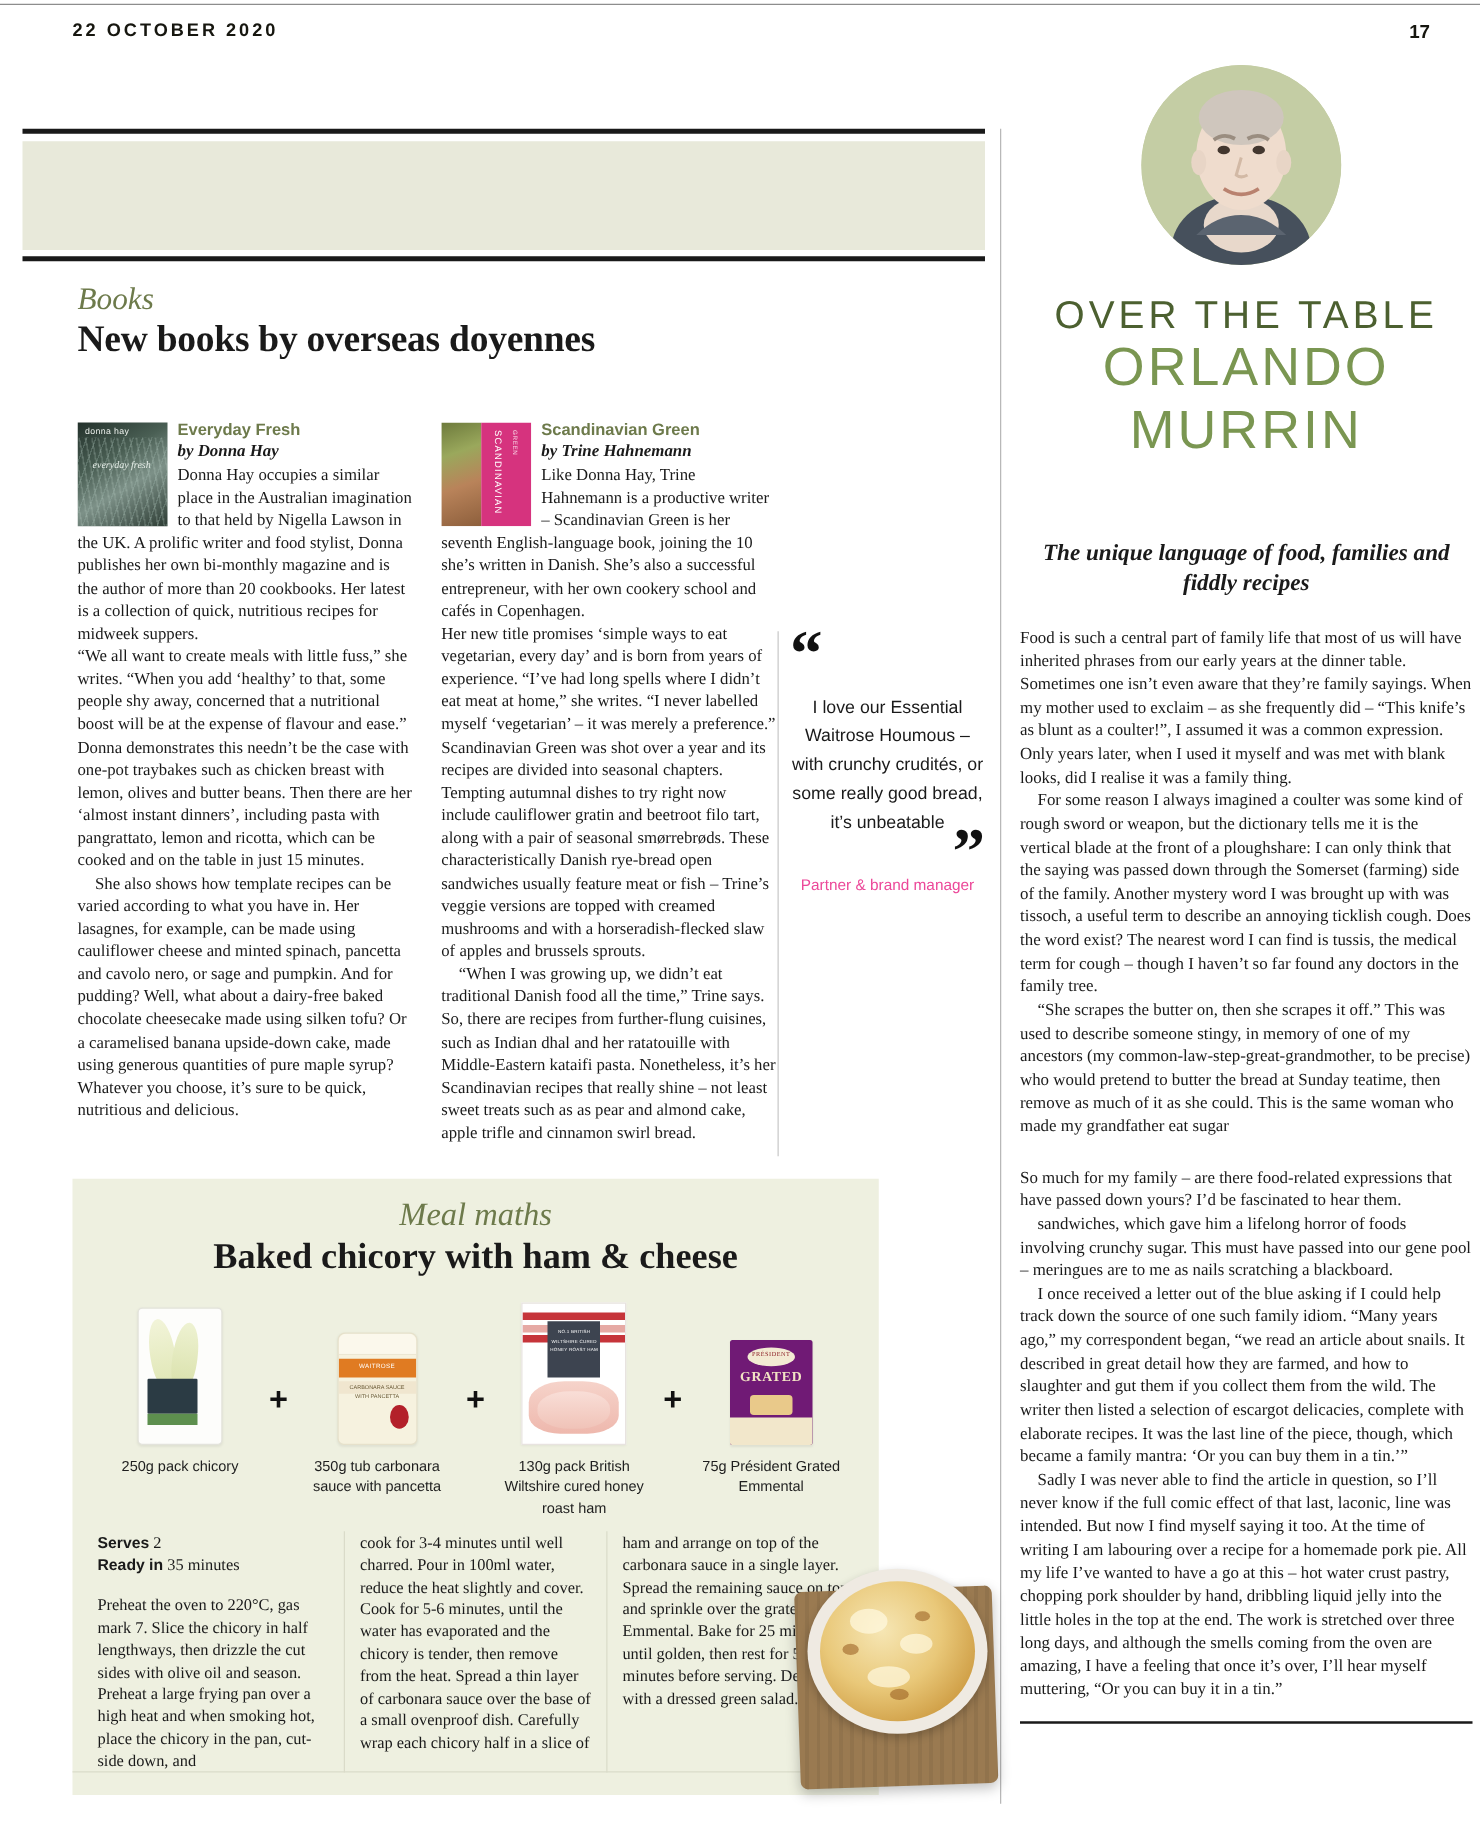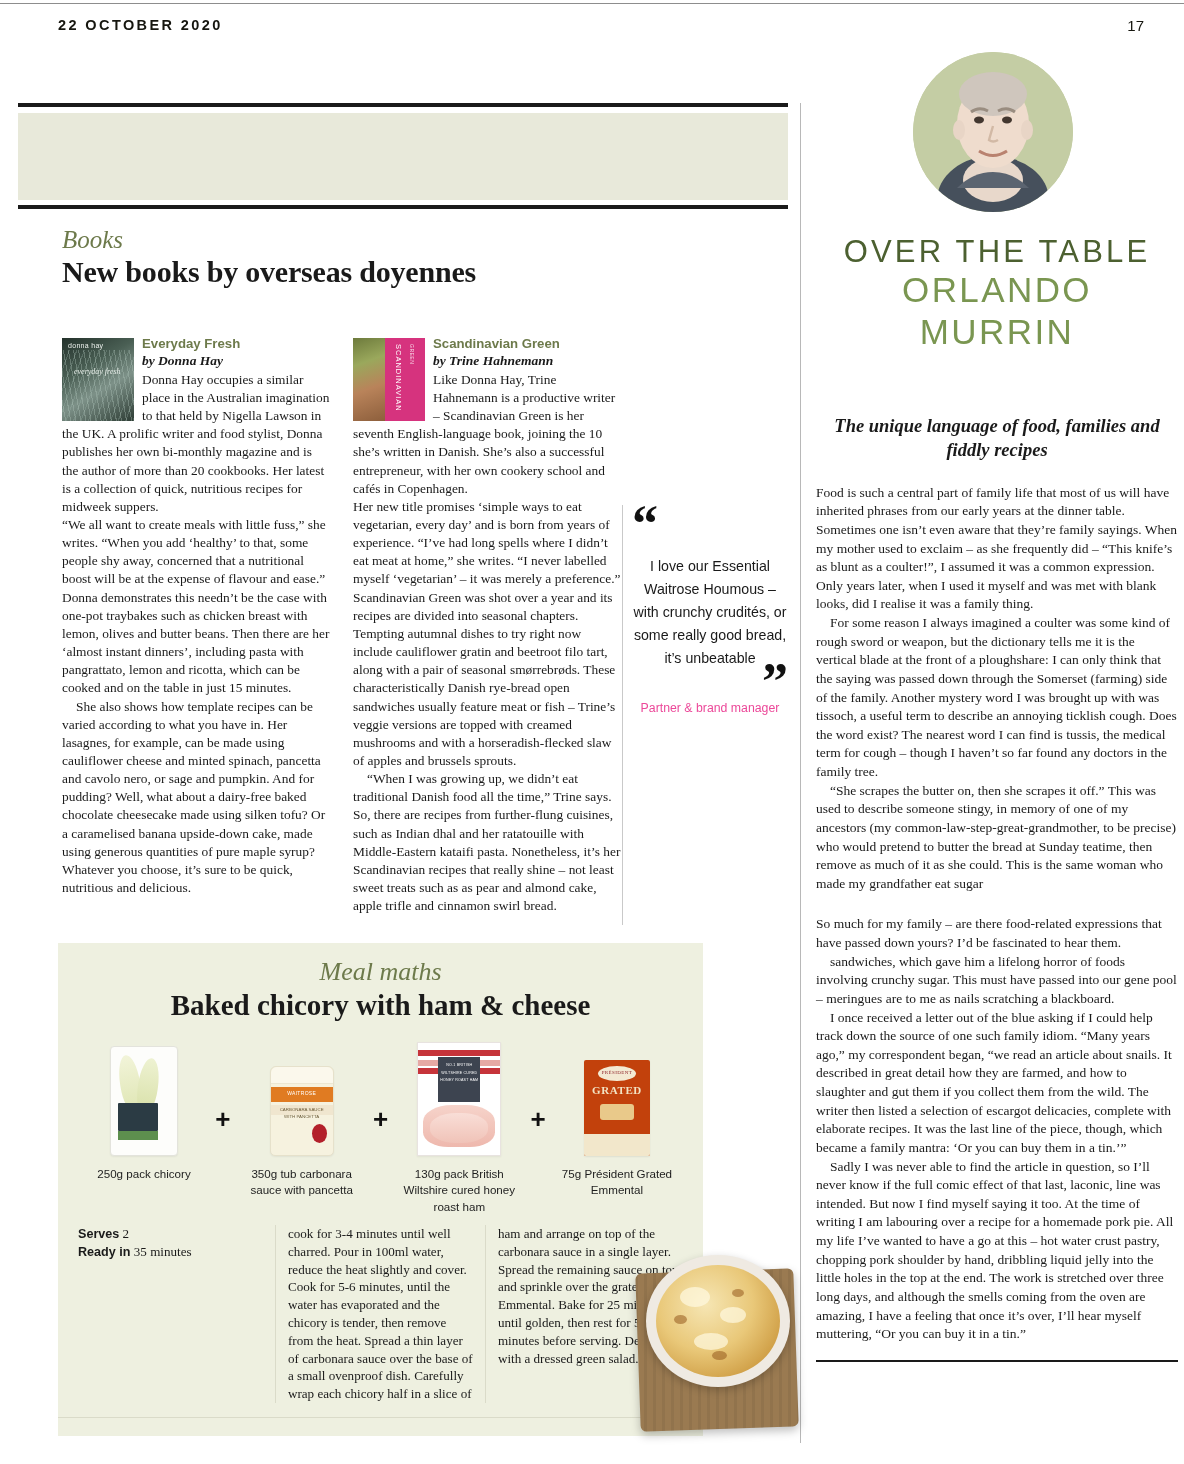--- a/index.html
+++ b/index.html
@@ -28,21 +28,21 @@
   .masthead-date {
     font-family: "Liberation Sans", sans-serif;
     font-size: 14.5px;
     letter-spacing: 2.4px;
     font-weight: 600;
     color: #16160f;
   }
   .masthead-page {
     font-family: "Liberation Sans", sans-serif;
     font-size: 15px;
-    font-weight: 400;
+    font-weight: 700;
     color: #16160f;
   }
   .rule-top {
     position: absolute;
     left: 0; right: 0; top: 3px;
     height: 1px;
     background: #8d8d8d;
   }
 
   
@@ -333,21 +333,21 @@
     border:1px solid #e8e3e0;box-shadow:0 1px 2px rgba(0,0,0,.06);
   }
   .hampack .stripe{position:absolute;left:0;right:0;height:6px;background:#c6343a;}
   .hampack .s1{top:7px;} .hampack .s2{top:17px;background:#e6a9a4;} .hampack .s3{top:25px;background:#c6343a;}
   .hampack .card{position:absolute;left:20px;top:14px;width:42px;height:45px;background:#3d4450;}
   .hampack .card em{position:absolute;left:0;right:0;top:5px;text-align:center;font-style:normal;font-family:"Liberation Sans",sans-serif;font-size:3.6px;color:#fff;line-height:2.1;letter-spacing:.2px;}
   .hampack .meat{position:absolute;left:5px;right:5px;top:62px;height:42px;border-radius:40% 40% 35% 35%;background:linear-gradient(180deg,#f6d3ca,#eeb8ad);}
   .hampack .meat2{position:absolute;left:12px;right:12px;top:70px;height:30px;border-radius:45%;background:linear-gradient(180deg,#f9ded7,#f0c3b8);}
 
   .cheesepack{
-    width:66px;height:96px;background:#c2410c;position:relative;overflow:hidden;border-radius:2px;
+    width:66px;height:84px;background:#701a75;position:relative;overflow:hidden;border-radius:2px;
     box-shadow:0 1px 2px rgba(0,0,0,.07);
   }
   .cheesepack .oval{position:absolute;left:14px;top:6px;width:38px;height:15px;border-radius:50%;background:#f3ead3;}
   .cheesepack .oval span{position:absolute;left:0;right:0;top:4px;text-align:center;font-family:"Liberation Serif",serif;font-size:5px;color:#8c2027;letter-spacing:.4px;}
   .cheesepack .grated{position:absolute;left:0;right:0;top:24px;text-align:center;font-family:"Liberation Serif",serif;font-weight:700;font-size:11px;color:#f2e3c4;letter-spacing:.6px;}
   .cheesepack .sub{position:absolute;left:0;right:0;top:37px;text-align:center;font-family:"Liberation Sans",sans-serif;font-size:3.6px;color:#f0d8b8;letter-spacing:.4px;}
   .cheesepack .plate{position:absolute;left:16px;top:44px;width:34px;height:16px;background:#e9c98a;border-radius:3px;}
   .cheesepack .base{position:absolute;left:0;right:0;bottom:0;height:22px;background:#f2e7cb;}
 
   .method {
@@ -421,21 +421,21 @@
     font-size: 31px;
     letter-spacing: 3.2px;
     color: #4c6030;
     text-align: center;
     line-height: 1.0;
     margin: 0;
     font-weight: 400;
   }
   .ott-name {
     font-family: "Liberation Sans", sans-serif;
-    font-size: 35px;
+    font-size: 43px;
     letter-spacing: 2.4px;
     color: #7a9651;
     text-align: center;
     line-height: 1.08;
     margin: 4px 0 0 0;
     font-weight: 400;
   }
   .ott-standfirst {
     font-family: "Liberation Serif", serif;
     font-style: italic;
@@ -625,20 +625,21 @@
   </div>
 
   <div class="method">
     <div class="method-col">
       <p class="serves">
         <b>Serves</b>
         <span>2</span><br>
         <b>Ready in</b>
         <span>35 minutes</span>
       </p>
+      <p>Preheat the oven to 220°C, gas mark 7. Slice the chicory in half lengthways, then drizzle the cut sides with olive oil and season. Preheat a large frying pan over a high heat and when smoking hot, place the chicory in the pan, cut-side down, and</p>
     </div>
     <div class="divider-v"></div>
     <div class="method-col">
       <p>cook for 3-4 minutes until well charred. Pour in 100ml water, reduce the heat slightly and cover. Cook for 5-6 minutes, until the water has evaporated and the chicory is tender, then remove from the heat. Spread a thin layer of carbonara sauce over the base of a small ovenproof dish. Carefully wrap each chicory half in a slice of</p>
     </div>
     <div class="divider-v"></div>
     <div class="method-col">
       <p>ham and arrange on top of the carbonara sauce in a single layer. Spread the remaining sauce on top and sprinkle over the grated Emmental. Bake for 25 minutes, or until golden, then rest for 5-10 minutes before serving. Delicious with a dressed green salad.</p>
     </div>
   </div>

